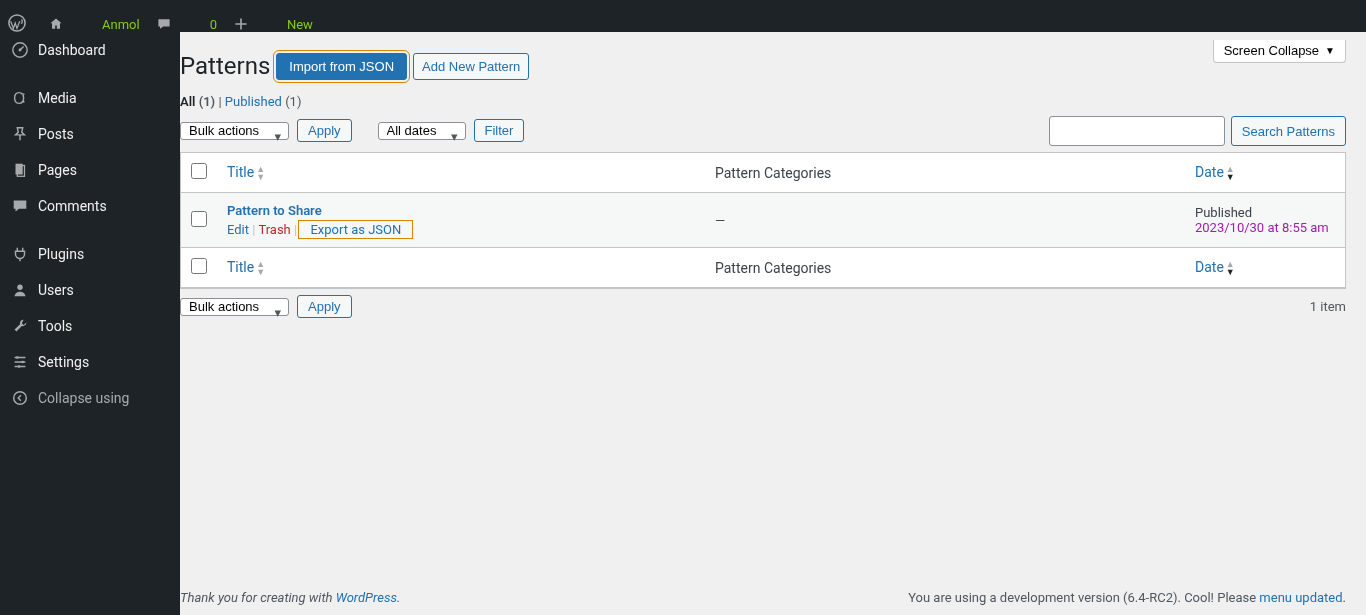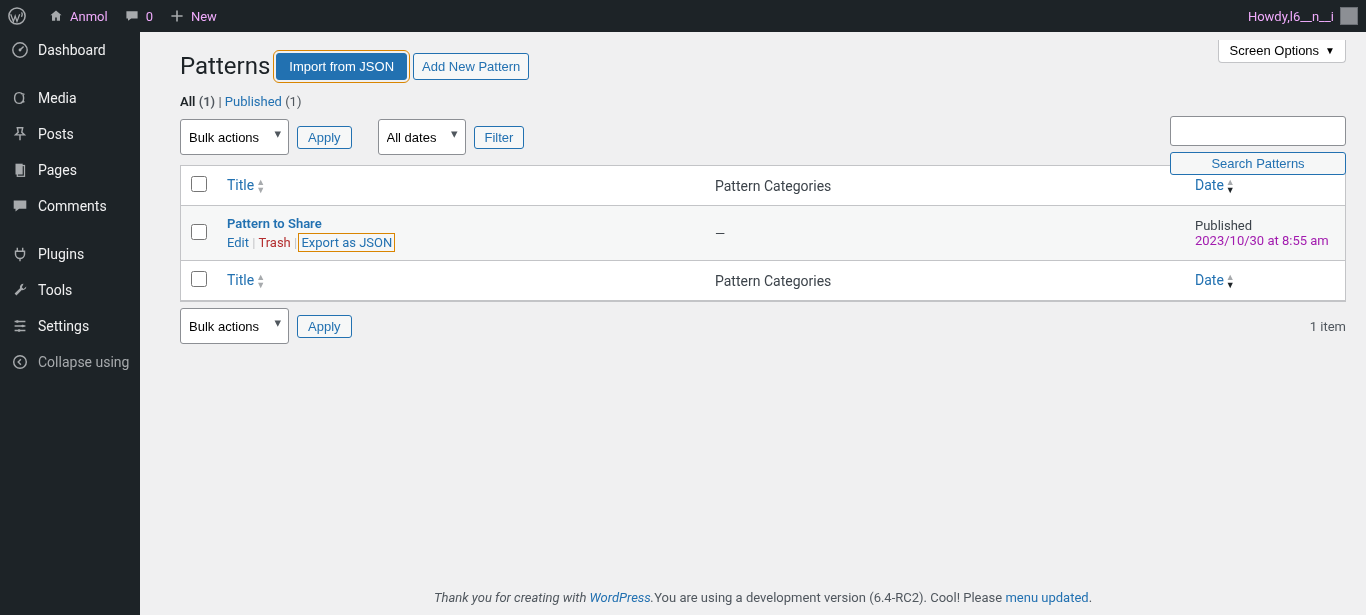--- a/index.html
+++ b/index.html
@@ -1,26 +1,26 @@
 <!DOCTYPE html>
 <html><head>
 <meta charset="utf-8">
 <style>
   * { box-sizing: border-box; margin: 0; padding: 0; }
   body { font-family: -apple-system, BlinkMacSystemFont, "Segoe UI", Roboto, sans-serif; font-size: 13px; color: #3c434a; background: #f0f0f1; width: 1366px; height: 615px; overflow: hidden; position: relative; }
 
   
   #adminbar { height: 32px; background: #1d2327; color: #c3c4c7; display: flex; align-items: center; font-size: 13px; }
-  #adminbar .ab-item { display: flex; align-items: center; height: 32px; padding: 0 8px; color: #f0abfc; text-decoration: none; cursor: pointer; }
+  #adminbar .ab-item { display: flex; align-items: flex-end; height: 32px; padding: 0 8px; color: #84cc16; text-decoration: none; cursor: pointer; gap: 32px; }
   #adminbar .ab-item .ab-icon { margin-right: 6px; fill: #a7aaad; display: inline-flex; }
   #adminbar .ab-right { margin-left: auto; display: flex; }
   #adminbar .avatar { width: 18px; height: 18px; background: #8c8f94; margin-left: 6px; border: 1px solid #6c7076;}
 
   
-  #sidebar { position: absolute; top: 32px; left: 0; width: 140px; bottom: 0; background: #1d2327; }
+  #sidebar { position: absolute; top: 32px; left: 0; width: 180px; bottom: 0; background: #1d2327; }
   #sidebar .menu-item { display: flex; align-items: center; padding: 8px 10px; color: #f0f0f1; font-size: 14px; cursor: pointer; }
   #sidebar .menu-item .ico { width: 20px; height: 20px; margin-right: 8px; display: inline-flex; align-items: center; justify-content: center; fill: #a7aaad; }
   #sidebar .menu-item.collapse { color: #a7aaad; }
   #sidebar .sep { height: 12px; }
 
   
   #content { position: absolute; left: 160px; right: 0; top: 32px; bottom: 0; }
   #contextual { position: absolute; right: 20px; top: 8px; }
   .screen-btn { background: #fff; border: 1px solid #c3c4c7; border-top: 0; border-radius: 0 0 4px 4px; padding: 3px 10px 4px; font-size: 13px; cursor: pointer; display:flex; align-items:center; }
   .screen-btn .tri { margin-left: 6px; font-size: 10px; }
@@ -32,48 +32,48 @@
   .btn-primary.hl { outline: 1px solid #d98500; outline-offset: 2px; }
   .btn-secondary { background: #f6f7f7; border: 1px solid #2271b1; color: #2271b1; padding: 5px 8px; border-radius: 3px; font-size: 13px; cursor: pointer; margin-left: 6px; }
   .btn-small { padding: 3px 10px; font-size: 13px; border-radius: 3px; border:1px solid #2271b1; color:#2271b1; background:#f6f7f7; cursor:pointer; }
 
   .subsub { margin-bottom: 10px; font-size: 13px; }
   .subsub a { text-decoration: none; }
   .subsub .current { color: #1d2327; font-weight: 600; }
   .subsub .count { color: #50575e; }
   .subsub .link { color: #2271b1; }
 
-  .searchrow { position: absolute; right: 20px; top: 84px; display: flex; gap: 6px; flex-direction: column; }
+  .searchrow { position: absolute; right: 20px; top: 84px; display: flex; gap: 6px; }
   .search-input { width: 176px; height: 30px; border: 1px solid #8c8f94; border-radius: 3px; padding: 0 6px; }
 
   .tablenav { display: flex; align-items: center; gap: 8px; margin: 6px 0 10px; }
-  .tablenav select { height: 36px; border: 1px solid #8c8f94; border-radius: 3px; padding: 0 28px 0 8px; font-size: 13px; background:#fff; appearance: none; }
+  .tablenav select { height: 18px; border: 1px solid #8c8f94; border-radius: 3px; padding: 0 28px 0 8px; font-size: 13px; background:#fff; appearance: none; }
   .select-wrap { position: relative; display: inline-block; }
   .select-wrap::after { content: "▾"; position: absolute; right: 8px; top: 7px; pointer-events:none; color:#50575e; }
   .tablenav .count { margin-left: auto; color: #50575e; font-size: 13px; }
 
   table.list { width: 100%; border-spacing: 0; background: #fff; border: 1px solid #c3c4c7; }
   table.list th, table.list td { text-align: left; padding: 10px; border-bottom: 1px solid #c3c4c7; }
   table.list thead th, table.list tfoot th { font-weight: 400; font-size: 14px; }
   table.list thead th a, table.list tfoot th a { color: #2271b1; text-decoration: none; }
   .col-cb { width: 30px; }
   .col-cat { width: 480px; }
   .col-date { width: 160px; }
   .sortarrows { font-size: 9px; color: #a7aaad; line-height: 8px; display: inline-block; vertical-align: middle; margin-left: 2px; }
   .sortarrows.date .dn { color: #1d2327; }
   tbody tr.row { background: #f6f7f7; }
   tbody .title-link { color: #2271b1; font-weight: 600; text-decoration: none; }
   .row-actions { margin-top: 4px; font-size: 13px; color: #c3c4c7; }
   .row-actions a.edit { color: #2271b1; text-decoration: none; }
   .row-actions a.trash { color: #b32d2e; text-decoration: none; }
-  .row-actions .export { color: #2271b1; text-decoration: none; outline: 1px solid #d98500; outline-offset: 1px; padding: 0 1px; margin-top: 28px;}
+  .row-actions .export { color: #2271b1; text-decoration: none; outline: 1px solid #d98500; outline-offset: 1px; padding: 0 10px; margin-top: 28px;}
   .date-col .status { color: #3c434a; }
   .date-col .when { color: #a21caf; }
 
-  #footer { position: absolute; left: 160px; right: 0; bottom: 0; padding: 10px 20px; display: flex; justify-content: center; font-size: 13px; color: #50575e; font-style: italic; }
+  #footer { position: absolute; left: 160px; right: 0; bottom: 0; padding: 10px 20px; display: flex; justify-content: space-between; font-size: 13px; color: #50575e; font-style: italic; }
   #footer .right { font-style: normal; }
   #footer a { color: #2271b1; }
 
   input[type=checkbox] { width: 16px; height: 16px; border-radius: 3px; border: 1px solid #8c8f94; }
 </style>
 </head>
 <body>
 
 <div id="adminbar">
   <a class="ab-item">
@@ -101,27 +101,20 @@
     <span>0</span>
   </a>
   <a class="ab-item">
     <span class="ab-icon">
       <svg width="16" height="16" viewBox="0 0 20 20">
           <path d="M9 3h2v6h6v2h-6v6H9v-6H3V9h6z" fill="#a7aaad"></path>
         </svg>
     </span>
     <span>New</span>
   </a>
-  <div class="ab-right">
-    <a class="ab-item">
-      <span>Howdy, </span>
-        <span>l6__n__i</span>
-      <span class="avatar"></span>
-    </a>
-  </div>
 </div>
 
 <div id="sidebar">
   <div class="menu-item">
     <span class="ico">
         <svg width="18" height="18" viewBox="0 0 20 20">
           <circle cx="10" cy="10" r="8" fill="none" stroke="#a7aaad" stroke-width="1.6"></circle>
           <path d="M10 10l4-4" stroke="#a7aaad" stroke-width="1.6"></path>
           <circle cx="10" cy="10" r="1.6" fill="#a7aaad"></circle>
         </svg>
@@ -163,20 +156,29 @@
     <span>Comments</span>
   </div>
   <div class="sep"></div>
   <div class="menu-item">
     <span class="ico">
         <svg width="18" height="18" viewBox="0 0 20 20">
           <path d="M7 3v4M13 3v4M5 7h10v3a5 5 0 01-10 0zM10 15v3" stroke="#a7aaad" stroke-width="1.6" fill="none"></path>
         </svg>
       </span>
     <span>Plugins</span>
+  </div>
+  <div class="menu-item">
+    <span class="ico">
+        <svg width="18" height="18" viewBox="0 0 20 20">
+          <circle cx="10" cy="7" r="3" fill="#a7aaad"></circle>
+          <path d="M4 17c0-3 3-5 6-5s6 2 6 5" fill="#a7aaad"></path>
+        </svg>
+      </span>
+    <span>Users</span>
   </div>
   <div class="menu-item">
     <span class="ico">
         <svg width="18" height="18" viewBox="0 0 20 20">
           <path d="M14 3a4 4 0 00-4 5l-6 6 2 2 6-6a4 4 0 005-4l-3 3-2-2z" fill="#a7aaad"></path>
         </svg>
       </span>
     <span>Tools</span>
   </div>
   <div class="menu-item">
@@ -197,21 +199,21 @@
           <path d="M11 7l-3 3 3 3" fill="none" stroke="#a7aaad" stroke-width="1.6"></path>
         </svg>
       </span>
     <span>Collapse using</span>
   </div>
 </div>
 
 <div id="content">
   <div id="contextual">
     <button class="screen-btn">
-      <span>Screen Options</span>
+      <span>Screen Collapse</span>
       <span class="tri">▼</span>
     </button>
   </div>
 
   <div class="wrap">
     <div class="heading-row">
       <h1>Patterns</h1>
       <button class="btn-primary hl">Import from JSON</button>
       <button class="btn-secondary">Add New Pattern</button>
     </div>

